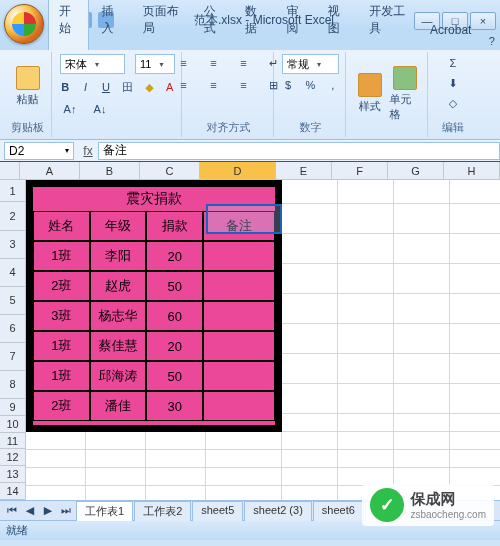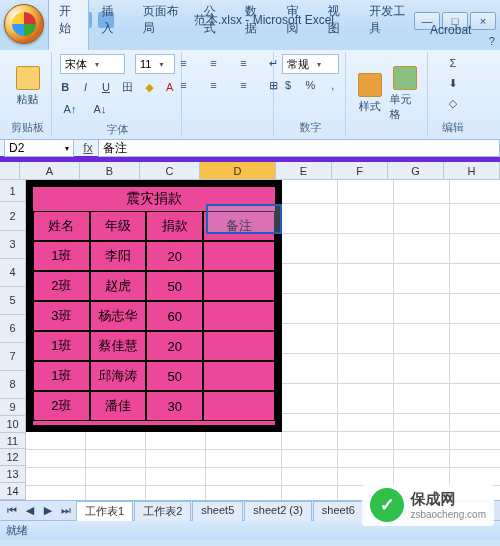--- a/index.html
+++ b/index.html
@@ -17,21 +17,21 @@
   .ribbon-tab.active { background: #e8f2fd; border: 1px solid #9ac0e6; border-bottom: none; color: #2b4a6f; }
   .ribbon { height: 90px; background: linear-gradient(#eaf3fd,#d8e9fb); border-bottom: 1px solid #9ac0e6; display: flex; padding: 2px 4px; gap: 2px; }
   .ribbon-group { border-right: 1px solid #b8d4f0; padding: 2px 6px; display: flex; flex-direction: column; justify-content: space-between; }
   .group-label { font-size: 11px; color: #4a6a8f; text-align: center; padding-top: 2px; }
   .group-body { flex:1; display:flex; align-items:center; gap:4px; }
   .big-btn { width: 40px; display:flex;flex-direction:column;align-items:center;gap:2px;font-size:11px;color:#2b4a6f;cursor:pointer; }
   .big-btn .ico { width:24px;height:24px;background:#f8d070;border:1px solid #c89030;border-radius:2px; }
   .font-select { font-size:11px; height:20px; border:1px solid #9ac0e6; background:#fff; padding:0 4px; display:flex;align-items:center;gap:6px;cursor:pointer; }
   .font-row { display:flex;gap:10px;margin-bottom:2px; }
   .mini-btn { width:20px;height:18px;border:1px solid transparent;display:flex;align-items:center;justify-content:center;font-size:11px;color:#2b4a6f;cursor:pointer;border-radius:2px; }
-  .formula-bar { height: 22px; background: #e8f2fd; border-bottom: 6px solid #6d28d9; display:flex;align-items:center;font-size:12px; }
+  .formula-bar { height: 22px; background: #e8f2fd; border-bottom: 1px solid #6d28d9; display:flex;align-items:center;font-size:12px; }
   .name-box { width: 70px; height: 18px; background:#fff; border:1px solid #9ac0e6; margin:0 4px; padding:0 4px; display:flex;align-items:center;justify-content:space-between; }
   .fx-btn { width:20px;text-align:center;color:#555;cursor:pointer;text-decoration:underline; }
   .formula-input { flex:1; height:18px; background:#fff; border:1px solid #9ac0e6; padding:0 4px; display:flex;align-items:center; }
   .grid-area { position:relative; background:#fff; height: 338px; overflow:hidden; }
   .col-headers { height:18px; display:flex; border-bottom:1px solid #c0c8d0; }
   .corner { width:26px; background:#e8eef7; border-right:1px solid #c0c8d0; }
   .col-h { background:#e8eef7; border-right:1px solid #c0c8d0; text-align:center; font-size:11px; color:#333; line-height:18px; }
   .col-h.sel { background:#f8c14a; }
   .rows-wrap { display:flex; height:320px; }
   .row-headers { width:26px; display:flex;flex-direction:column; }
@@ -119,38 +119,38 @@
           </div>
         <div class="mini-btn">田</div>
         <div class="mini-btn" style="color:#d4a010">◆</div>
         <div class="mini-btn" style="color:#c41e1e">A</div>
       </div>
       <div class="font-row">
         <div class="mini-btn">A↑</div>
         <div class="mini-btn">A↓</div>
       </div>
     </div>
-    <div class="group-label">字体</div>
   </div>
 
   <div class="ribbon-group" style="width:90px">
     <div class="group-body" style="flex-direction:column;gap:2px">
       <div class="font-row">
         <div class="mini-btn">≡</div>
         <div class="mini-btn">≡</div>
         <div class="mini-btn">≡</div>
         <div class="mini-btn">↵</div>
       </div>
       <div class="font-row">
         <div class="mini-btn">≡</div>
         <div class="mini-btn">≡</div>
         <div class="mini-btn">≡</div>
         <div class="mini-btn">⊞</div>
       </div>
     </div>
+    <div class="group-label">对齐方式</div>
   </div>
 
   <div class="ribbon-group" style="width:70px">
     <div class="group-body" style="flex-direction:column;gap:2px;align-items:stretch">
       <div class="font-select drop-arrow">
           <span>常规</span>
         </div>
       <div class="font-row">
         <div class="mini-btn">$</div>
         <div class="mini-btn">%</div>

